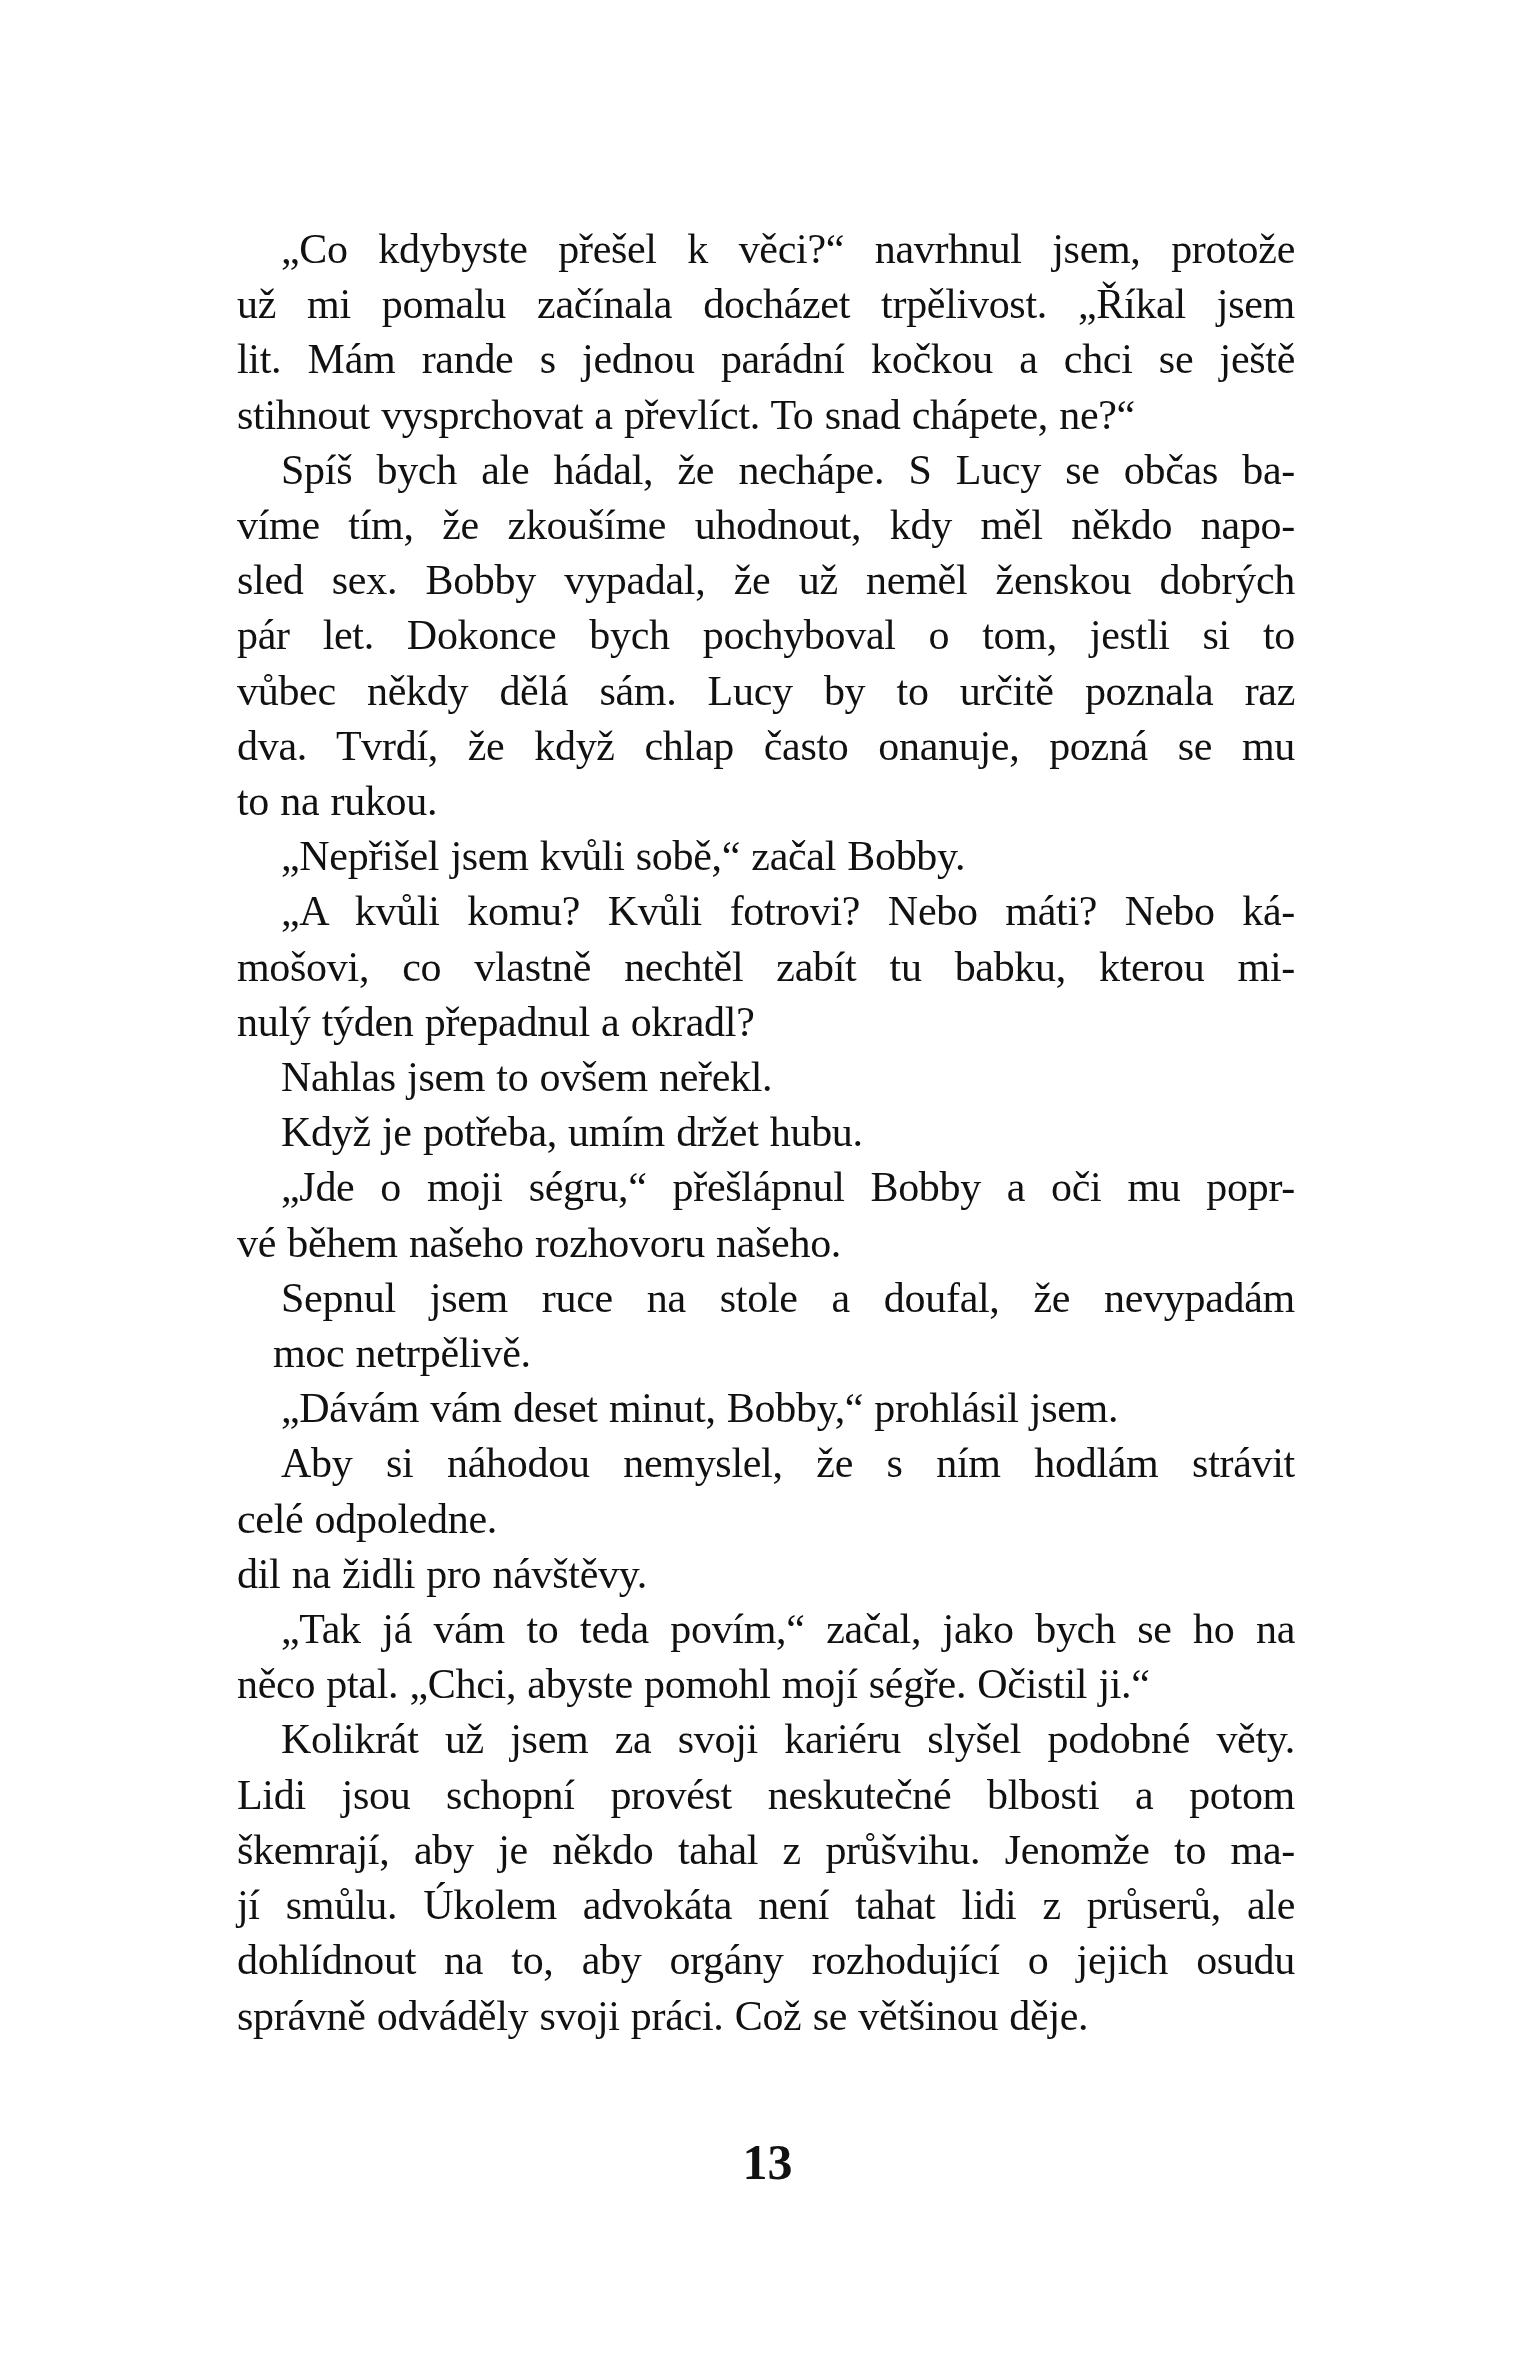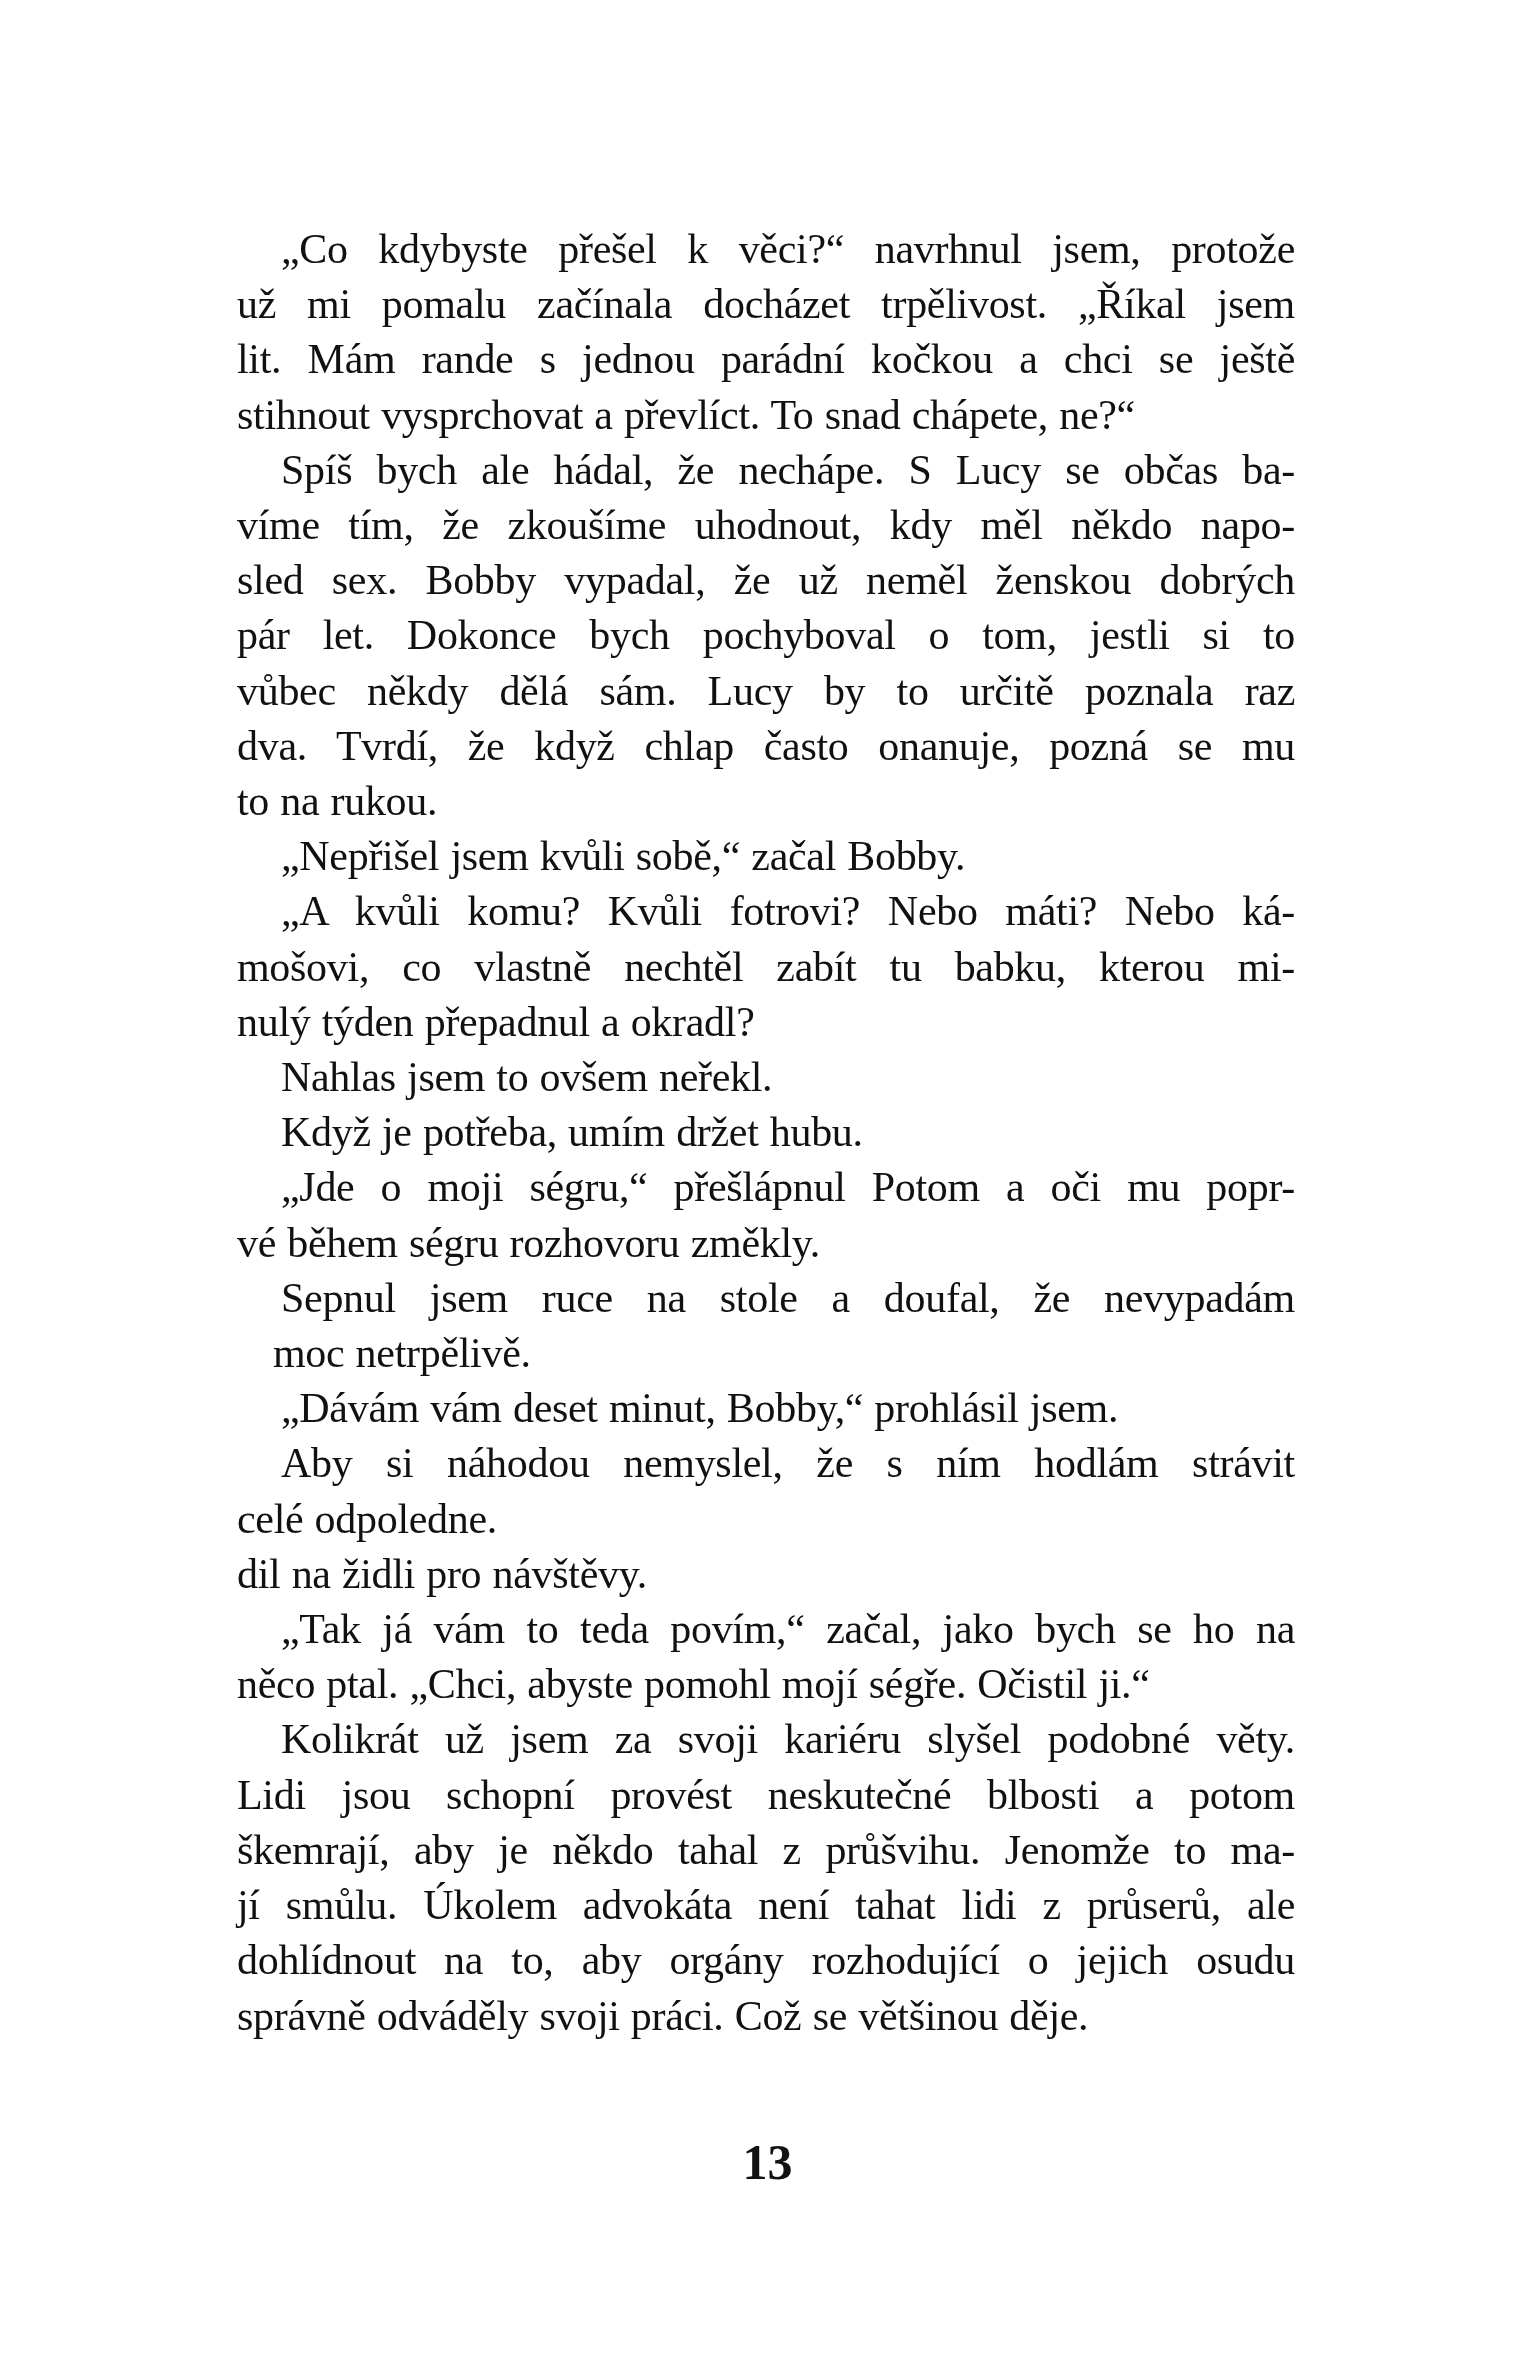--- a/index.html
+++ b/index.html
@@ -86,22 +86,22 @@
         <span class="line" style="text-indent: 0px;">mošovi, co vlastně nechtěl zabít tu babku, kterou mi-</span>
         <span class="line last" style="text-indent: 0px;">nulý týden přepadnul a okradl?</span>
       </div>
       <div class="para">
         <span class="line last">Nahlas jsem to ovšem neřekl.</span>
       </div>
       <div class="para">
         <span class="line last">Když je potřeba, umím držet hubu.</span>
       </div>
       <div class="para">
-        <span class="line">„Jde o moji ségru,“ přešlápnul Potom a oči mu popr-</span>
-        <span class="line last" style="text-indent: 0px;">vé během ségru rozhovoru změkly.</span>
+        <span class="line">„Jde o moji ségru,“ přešlápnul Bobby a oči mu popr-</span>
+        <span class="line last" style="text-indent: 0px;">vé během našeho rozhovoru našeho.</span>
       </div>
       <div class="para">
         <span class="line">Sepnul jsem ruce na stole a doufal, že nevypadám</span>
         <span class="line last" style="text-indent: 0px; margin-left: 36px;">moc netrpělivě.</span>
       </div>
       <div class="para">
         <span class="line last">„Dávám vám deset minut, Bobby,“ prohlásil jsem.</span>
       </div>
       <div class="para">
         <span class="line">Aby si náhodou nemyslel, že s ním hodlám strávit</span>

